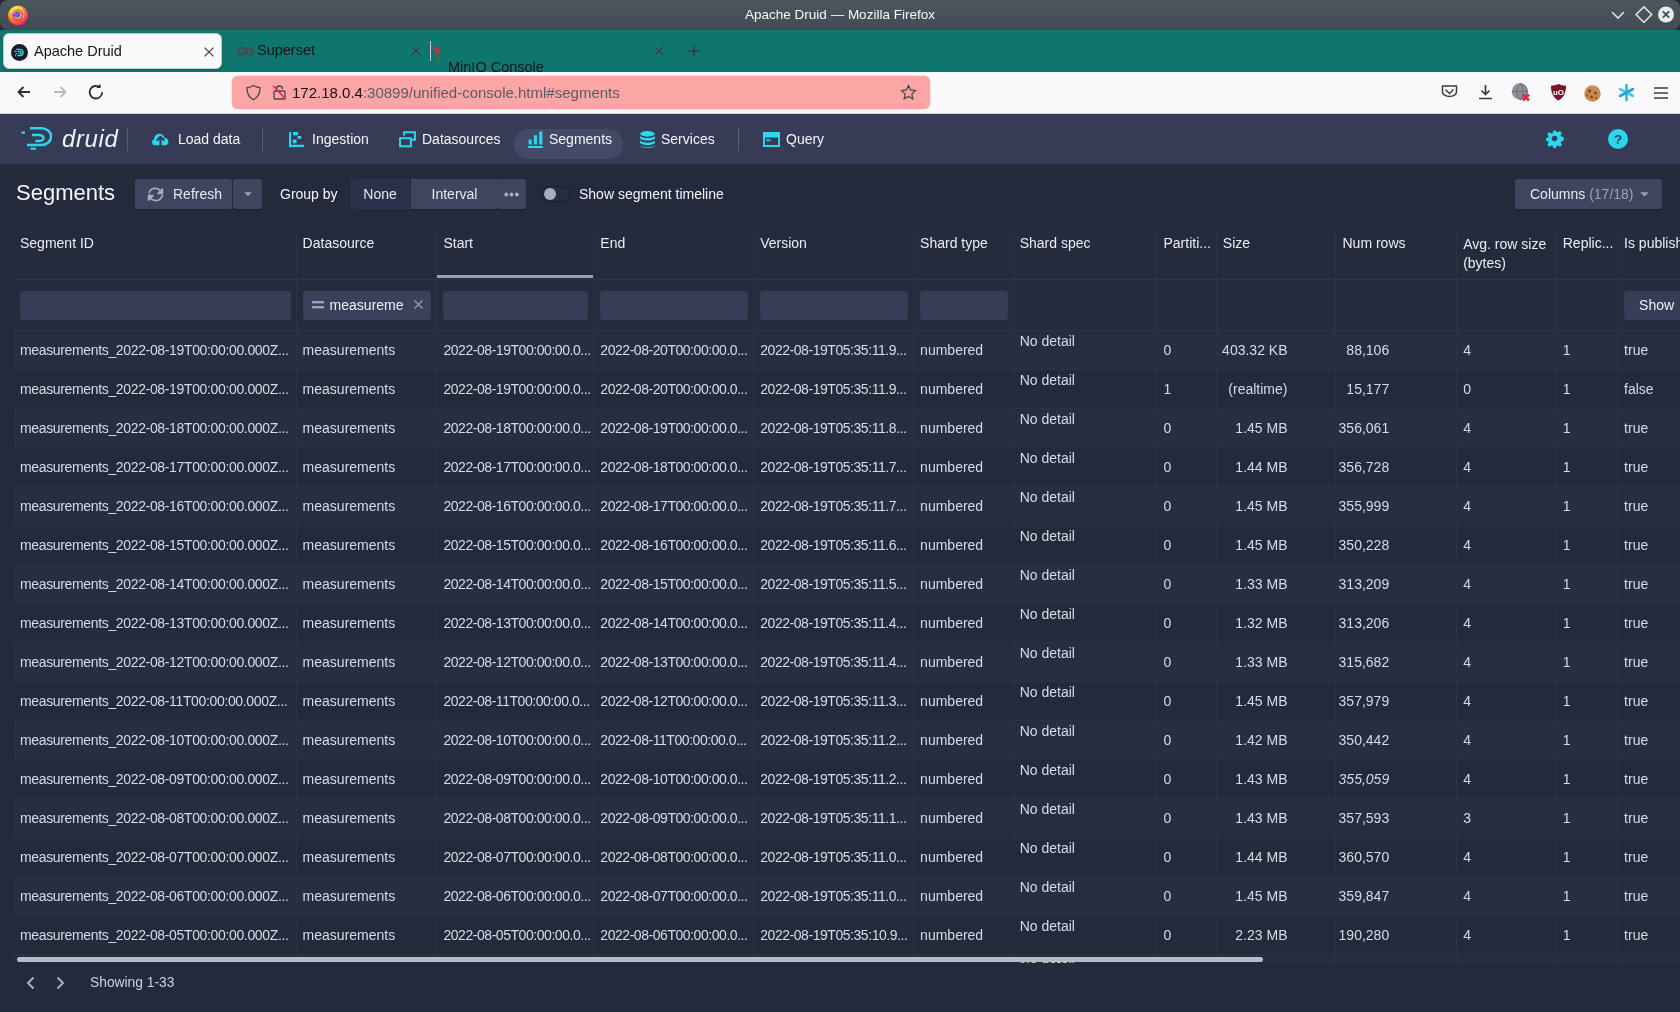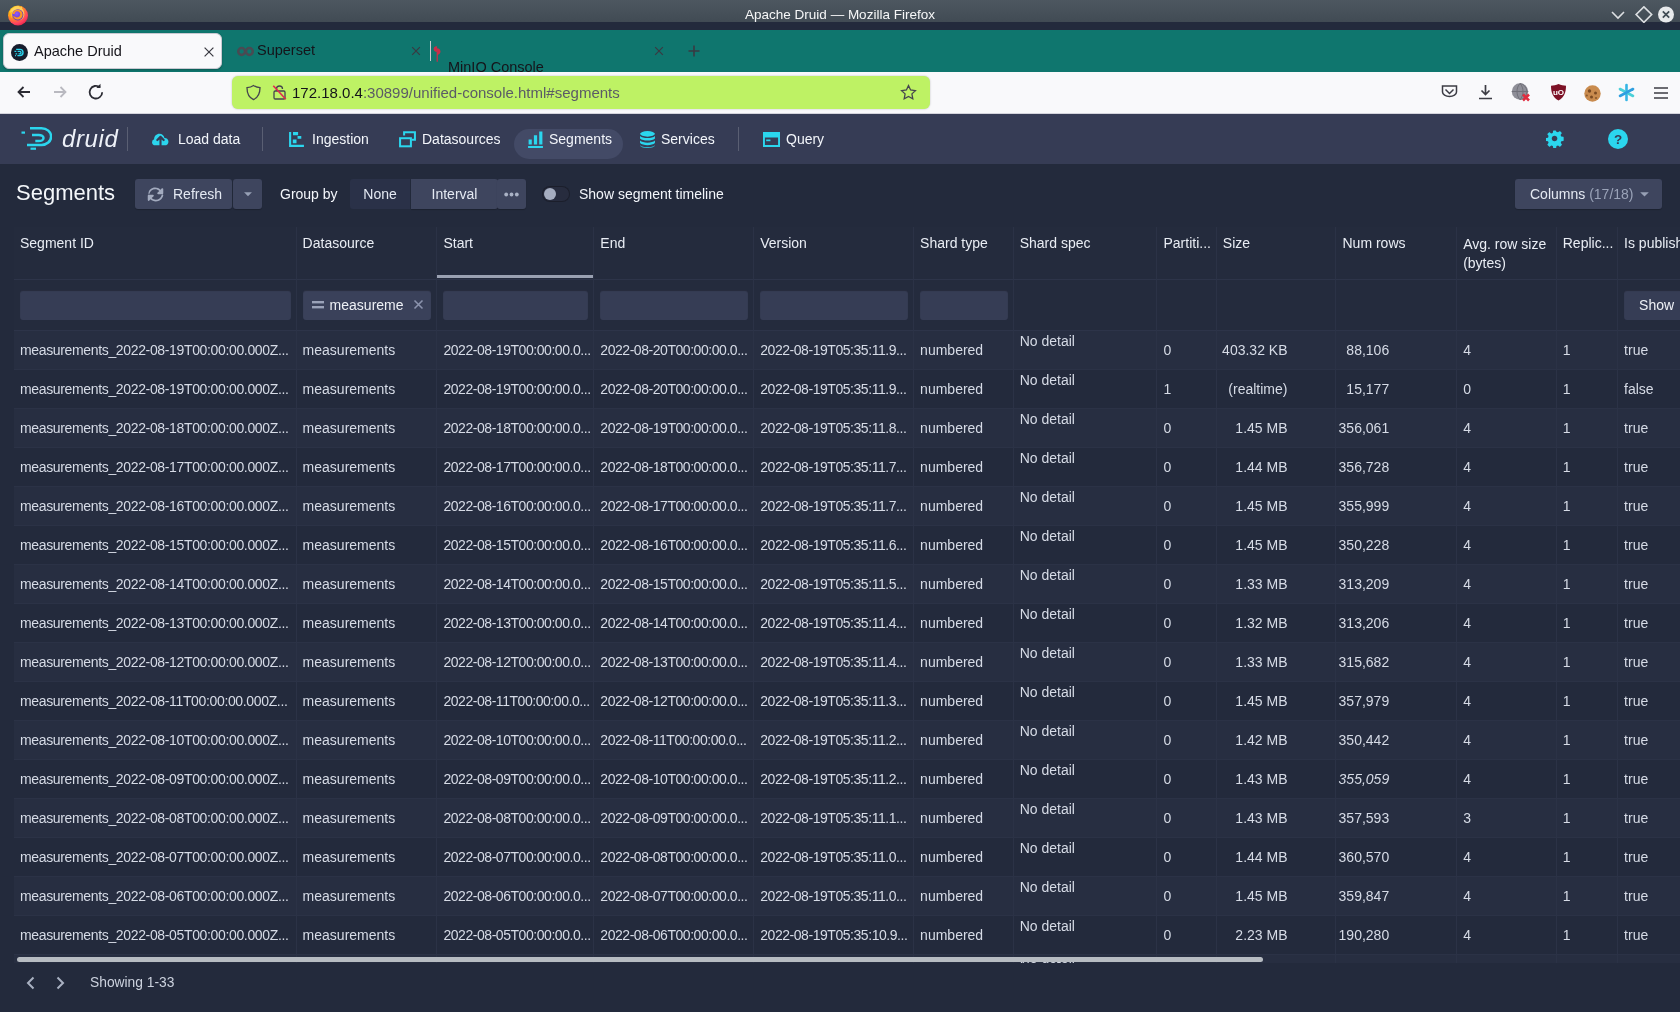--- a/index.html
+++ b/index.html
@@ -1,26 +1,26 @@
 <!DOCTYPE html>
 <html><head><meta charset="utf-8"><title>Apache Druid</title><style>
 *{margin:0;padding:0;box-sizing:border-box;}
 html,body{width:1680px;height:1012px;overflow:hidden;}
 body{font-family:"Liberation Sans",sans-serif;background:#232a3c;position:relative;}
 .abs{position:absolute;}
 
-#titlebar{position:absolute;left:0;top:0;width:1680px;height:22px;background:linear-gradient(#4d5760,#414b54);}
+#titlebar{position:absolute;left:0;top:0;width:1680px;height:30px;background:linear-gradient(#4d5760,#414b54);border-radius:8px;}
 #titlebar .title{position:absolute;left:0;right:0;top:0;height:30px;line-height:30px;text-align:center;color:#f6f7f8;font-size:13.5px;}
 #tabbar{position:absolute;left:0;top:30px;width:1680px;height:58px;background:#0f766e;}
 .tab{position:absolute;top:3px;height:36px;border-radius:6px;}
 .tab.active{background:#f9f9fb;border:1px solid #c9c9d2;box-shadow:0 1px 2px rgba(0,0,0,.25);}
 .tab .tlabel{position:absolute;font-size:14.5px;color:#15141a;white-space:nowrap;}
 .tabclose{position:absolute;width:24px;height:24px;top:6px;}
 #navbar{position:absolute;left:0;top:72px;width:1680px;height:42px;background:#f9f9fb;border-bottom:1px solid #d4d4dc;}
-#urlbar{position:absolute;left:232px;top:76px;width:698px;height:33px;background:#bef264;border-radius:6px;box-shadow:0 0 2px rgba(0,0,0,.25);}
+#urlbar{position:absolute;left:232px;top:76px;width:698px;height:33px;background:#fca5a5;border-radius:6px;box-shadow:0 0 2px rgba(0,0,0,.25);}
 #urltext{position:absolute;left:60px;top:0;height:33px;line-height:33px;font-size:15px;color:#5b5b66;white-space:nowrap;}
 #urltext b{color:#15141a;font-weight:normal;}
 
 #druidbar{position:absolute;left:0;top:114px;width:1680px;height:50px;background:#363c55;}
 .dsep{position:absolute;top:13px;width:1px;height:24px;background:rgba(255,255,255,0.18);}
 .dnav{position:absolute;top:0;height:50px;line-height:50px;color:#f3f6fb;font-size:14px;white-space:nowrap;}
 .dbrand{position:absolute;left:62px;top:0;height:50px;line-height:50px;color:#eef1f8;font-size:24px;font-style:italic;letter-spacing:0.6px;}
 #segpill{position:absolute;left:514px;top:15px;width:109px;height:30px;background:#434a66;border-radius:15px;}
 .dicon{position:absolute;top:17px;width:17px;height:17px;}
 

